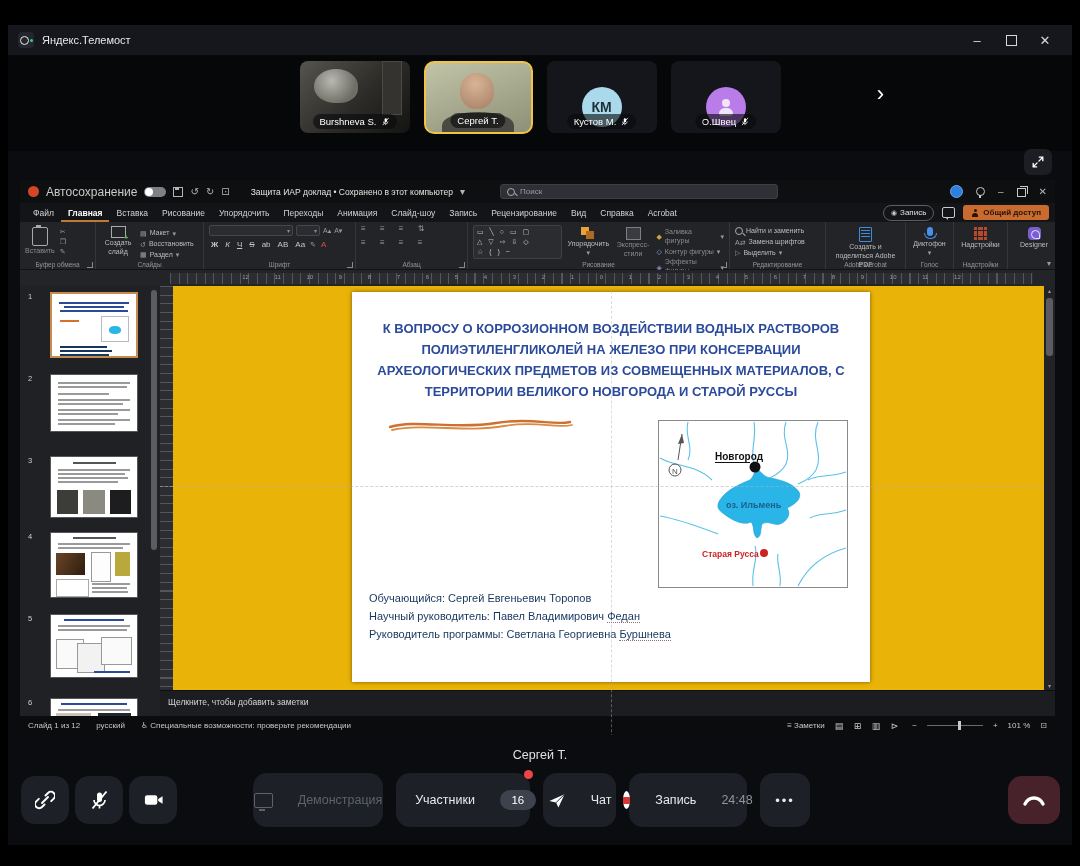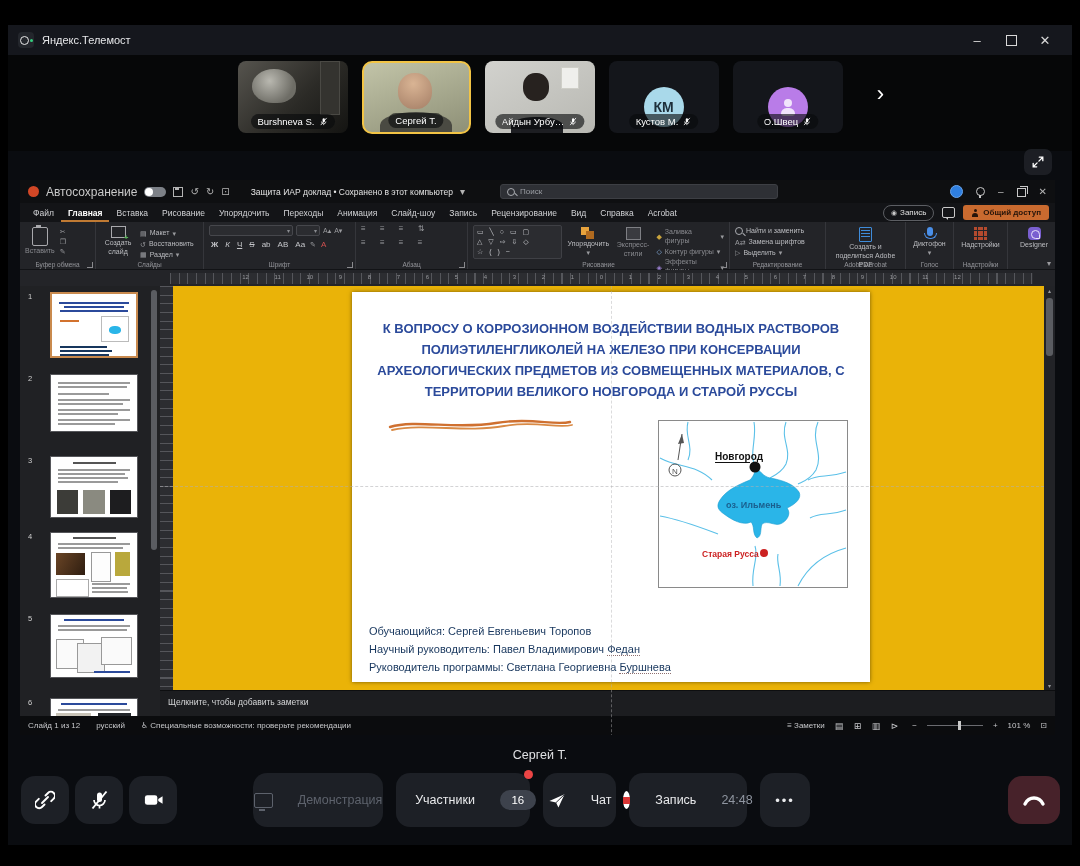--- a/index.html
+++ b/index.html
@@ -120,21 +120,21 @@
   .panel-scroll{position:absolute;right:3px;top:4px;width:6px;height:420px;}
   .panel-scroll .pthumb{position:absolute;left:0;top:0;width:6px;height:62%;background:#5a5c61;border-radius:3px;}
   #canvas{position:absolute;left:140px;top:106px;width:884px;height:496px;background:#eab308;overflow:hidden;}
   #vruler{position:absolute;left:0;top:0;bottom:0;width:13px;background:#2c2d31;background-image:repeating-linear-gradient(180deg,#55565b 0 1px,transparent 1px 8.7px);}
   #slide{position:absolute;left:192px;top:6px;width:518px;height:390px;background:#fff;box-shadow:0 0 4px rgba(0,0,0,.5);}
   .guide-h{position:absolute;left:0;right:0;top:200px;border-top:1.4px dashed rgba(175,175,178,.55);z-index:5;}
   .guide-v{position:absolute;left:451px;top:0;bottom:0;border-left:1.4px dashed rgba(175,175,178,.45);z-index:5;}
   #slide-title{position:absolute;left:4%;top:26px;width:92%;text-align:center;color:#2b4a9b;font-weight:bold;font-size:13px;line-height:1.62;}
   #squiggle{position:absolute;left:34px;top:122px;}
   #mapbox{position:absolute;left:306px;top:128px;width:190px;height:168px;}
-  #names{position:absolute;left:17px;top:331px;font-size:11px;color:#17365d;line-height:1.62;}
+  #names{position:absolute;left:17px;top:298px;font-size:11px;color:#17365d;line-height:1.62;}
   .spell{border-bottom:1.6px dotted #8f6f6f;}
   #canvas-scroll{position:absolute;left:1024px;top:106px;width:11px;height:430px;background:#222327;display:flex;flex-direction:column;align-items:center;}
   .sc-gly{color:#9a9a9e;font-size:6px;line-height:10px;}
   .sc-thumb{width:7px;height:58px;background:#5a5c61;border-radius:3px;margin:2px 0;}
   .sc-bottom{margin-top:auto;display:flex;flex-direction:column;align-items:center;gap:4px;padding-bottom:3px;}
   .rot90{display:inline-block;transform:rotate(90deg);font-size:7px;color:#9a9a9e;}
   
   #notes{position:absolute;left:140px;top:510px;right:0;height:26px;background:#1c1d20;border-top:1px solid #0d0e10;display:flex;align-items:flex-start;padding:6px 0 0 8px;box-sizing:border-box;}
   #notes span{font-size:8.5px;color:#d6d7d9;}
   #statusbar{position:absolute;left:0;top:536px;right:0;height:19px;background:#0b0c0e;display:flex;align-items:center;gap:16px;padding:0 8px;box-sizing:border-box;}
@@ -194,34 +194,20 @@
               <line x1="10.5" y1="15" x2="10.5" y2="18" stroke="#fff" stroke-width="1.6"></line>
               <line x1="4" y1="18" x2="17" y2="2" stroke="#fff" stroke-width="1.8"></line>
             </svg>
         </div>
       </div>
       <div class="tile v2 active">
         <div class="head"></div>
           <div class="body"></div>
         <div class="vlabel">
           <span>Сергей Т.</span>
-        </div>
-      </div>
-      <div class="tile v3">
-        <div class="paper"></div>
-          <div class="head"></div>
-          <div class="body"></div>
-        <div class="vlabel">
-          <span>Айдын Урбу…</span>
-          <svg width="9" height="9" viewBox="0 0 20 20">
-              <rect x="8" y="3" width="5" height="9" rx="2.5" fill="#fff"></rect>
-              <path d="M5.5 10a5 5 0 0 0 10 0" stroke="#fff" stroke-width="1.6" fill="none"></path>
-              <line x1="10.5" y1="15" x2="10.5" y2="18" stroke="#fff" stroke-width="1.6"></line>
-              <line x1="4" y1="18" x2="17" y2="2" stroke="#fff" stroke-width="1.8"></line>
-            </svg>
         </div>
       </div>
       <div class="tile">
         <div class="avatar-circle av-km">КМ</div>
         <div class="vlabel">
           <span>Кустов М.</span>
           <svg width="9" height="9" viewBox="0 0 20 20">
               <rect x="8" y="3" width="5" height="9" rx="2.5" fill="#fff"></rect>
               <path d="M5.5 10a5 5 0 0 0 10 0" stroke="#fff" stroke-width="1.6" fill="none"></path>
               <line x1="10.5" y1="15" x2="10.5" y2="18" stroke="#fff" stroke-width="1.6"></line>

